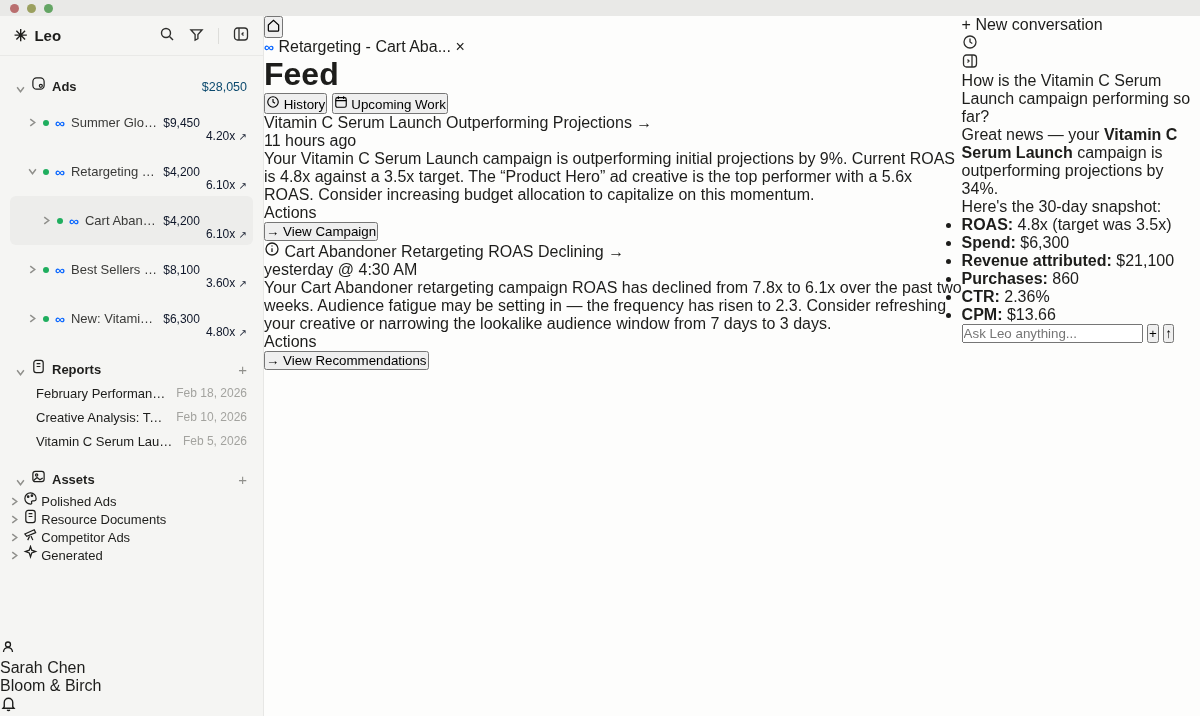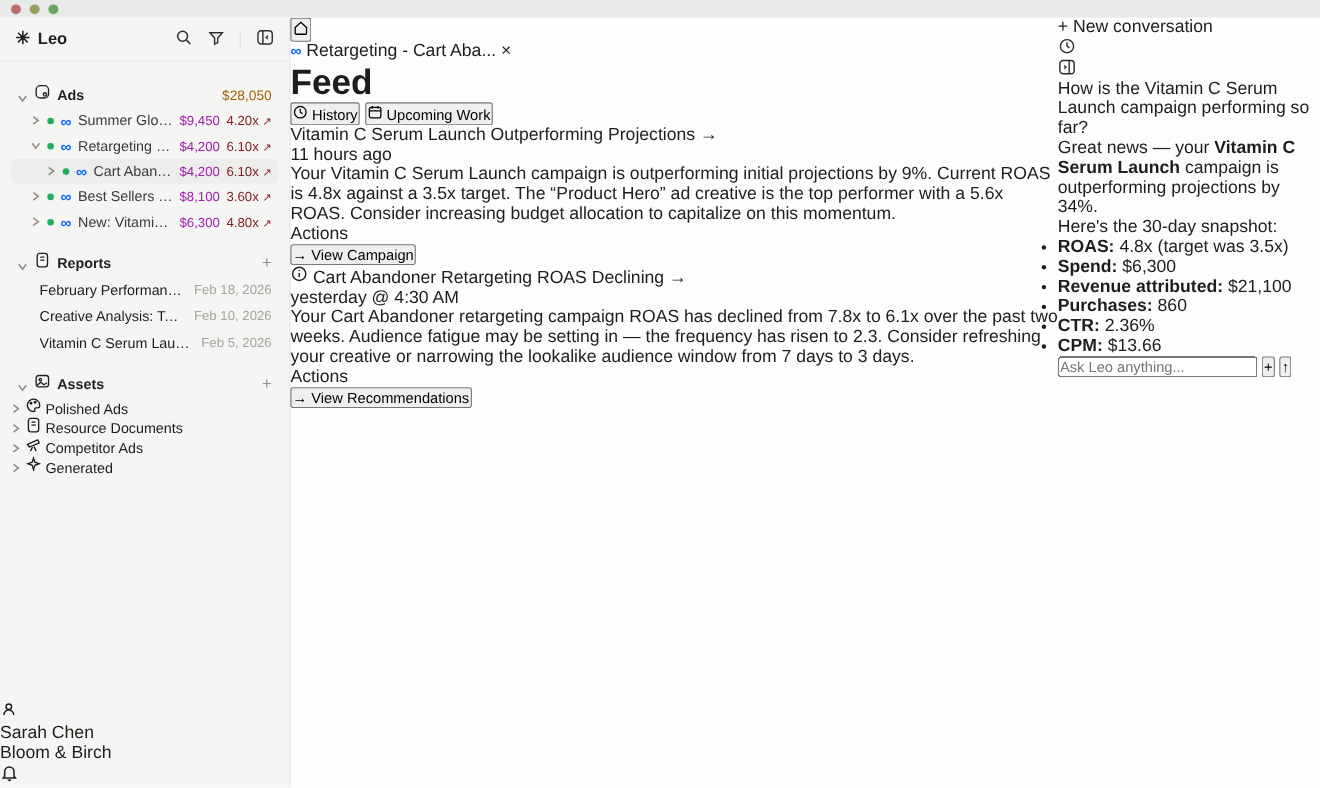--- a/index.html
+++ b/index.html
@@ -17,32 +17,32 @@
   .sidebar { width:264px; background:#f5f5f3; border-right:1px solid #e7e7e5; display:flex; flex-direction:column; }
   .side-head { height:40px; border-bottom:1px solid #e9e9e7; display:flex; align-items:center; padding:0 14px; flex-shrink:0; }
   .brand { display:flex; align-items:center; gap:7px; font-size:15px; font-weight:700; }
   .logo-glyph { font-size:16px; line-height:1; }
   .side-head-icons { margin-left:auto; display:flex; align-items:center; gap:14px; color:#2e2e2c; }
   .vsep { width:1px; height:16px; background:#ddddda; }
   .icon-btn { display:flex; align-items:center; justify-content:center; cursor:pointer; background:none; border:none; color:#2e2e2c; }
 
   .tree { flex:1; padding:16px 10px 0 10px; overflow:hidden; font-size:13px; }
   .sec-head { display:flex; align-items:flex-end; gap:6px; padding:4px 6px; font-weight:700; color:#1f1f1d; }
-  .sec-right { margin-left:auto; font-weight:400; color:#a16207; font-size:12.5px; }
+  .sec-right { margin-left:auto; font-weight:400; color:#0c4a6e; font-size:12.5px; }
   .plus-btn { margin-left:auto; color:#8f8f8b; font-size:15px; background:none; border:none; cursor:pointer; line-height:1; }
   .chev { flex-shrink:0; display:inline-flex; }
   .chev svg { display:block; }
   .chev.down svg { transform:rotate(90deg); }
   .row { display:flex; align-items:center; gap:6px; padding:4px 6px 4px 18px; color:#3a3a38; border-radius:6px; }
   .row.nested { padding-left:32px; background:#ededeb; }
   .dot { width:6px; height:6px; border-radius:50%; background:#1fae5e; flex-shrink:0; }
   .meta { color:#0866ff; font-weight:700; font-size:14px; line-height:1; flex-shrink:0; }
   .row-label { white-space:nowrap; overflow:hidden; text-overflow:ellipsis; flex:1; }
-  .spend { color:#a21caf; font-size:12px; flex-shrink:0; }
-  .roas { color:#7f1d1d; font-size:12px; flex-shrink:0; }
+  .spend { color:#0f172a; font-size:12px; flex-shrink:0; }
+  .roas { color:#0f172a; font-size:12px; flex-shrink:0;margin-top:27px; }
   .roas .arr { font-size:10px; }
   .sec-gap { height:12px; }
   .doc-row { display:flex; align-items:center; gap:8px; padding:4.5px 6px 4.5px 26px; color:#45454' }
   .doc-row { display:flex; align-items:center; gap:8px; padding:4.5px 6px 4.5px 26px; color:#454542; }
   .doc-label { white-space:nowrap; overflow:hidden; text-overflow:ellipsis; flex:1; }
   .doc-date { color:#a3a39f; font-size:12px; flex-shrink:0; }
   .asset-row { display:flex; align-items:center; gap:7px; padding:4.5px 6px 4.5px 14px; color:#3a3a38; }
   .sicon { color:#4a4a46; display:inline-flex; flex-shrink:0; }
 
   .user-area { height:52px; border-top:1px solid #e9e9e7; display:flex; align-items:center; padding:0 14px; gap:10px; flex-shrink:0; }

